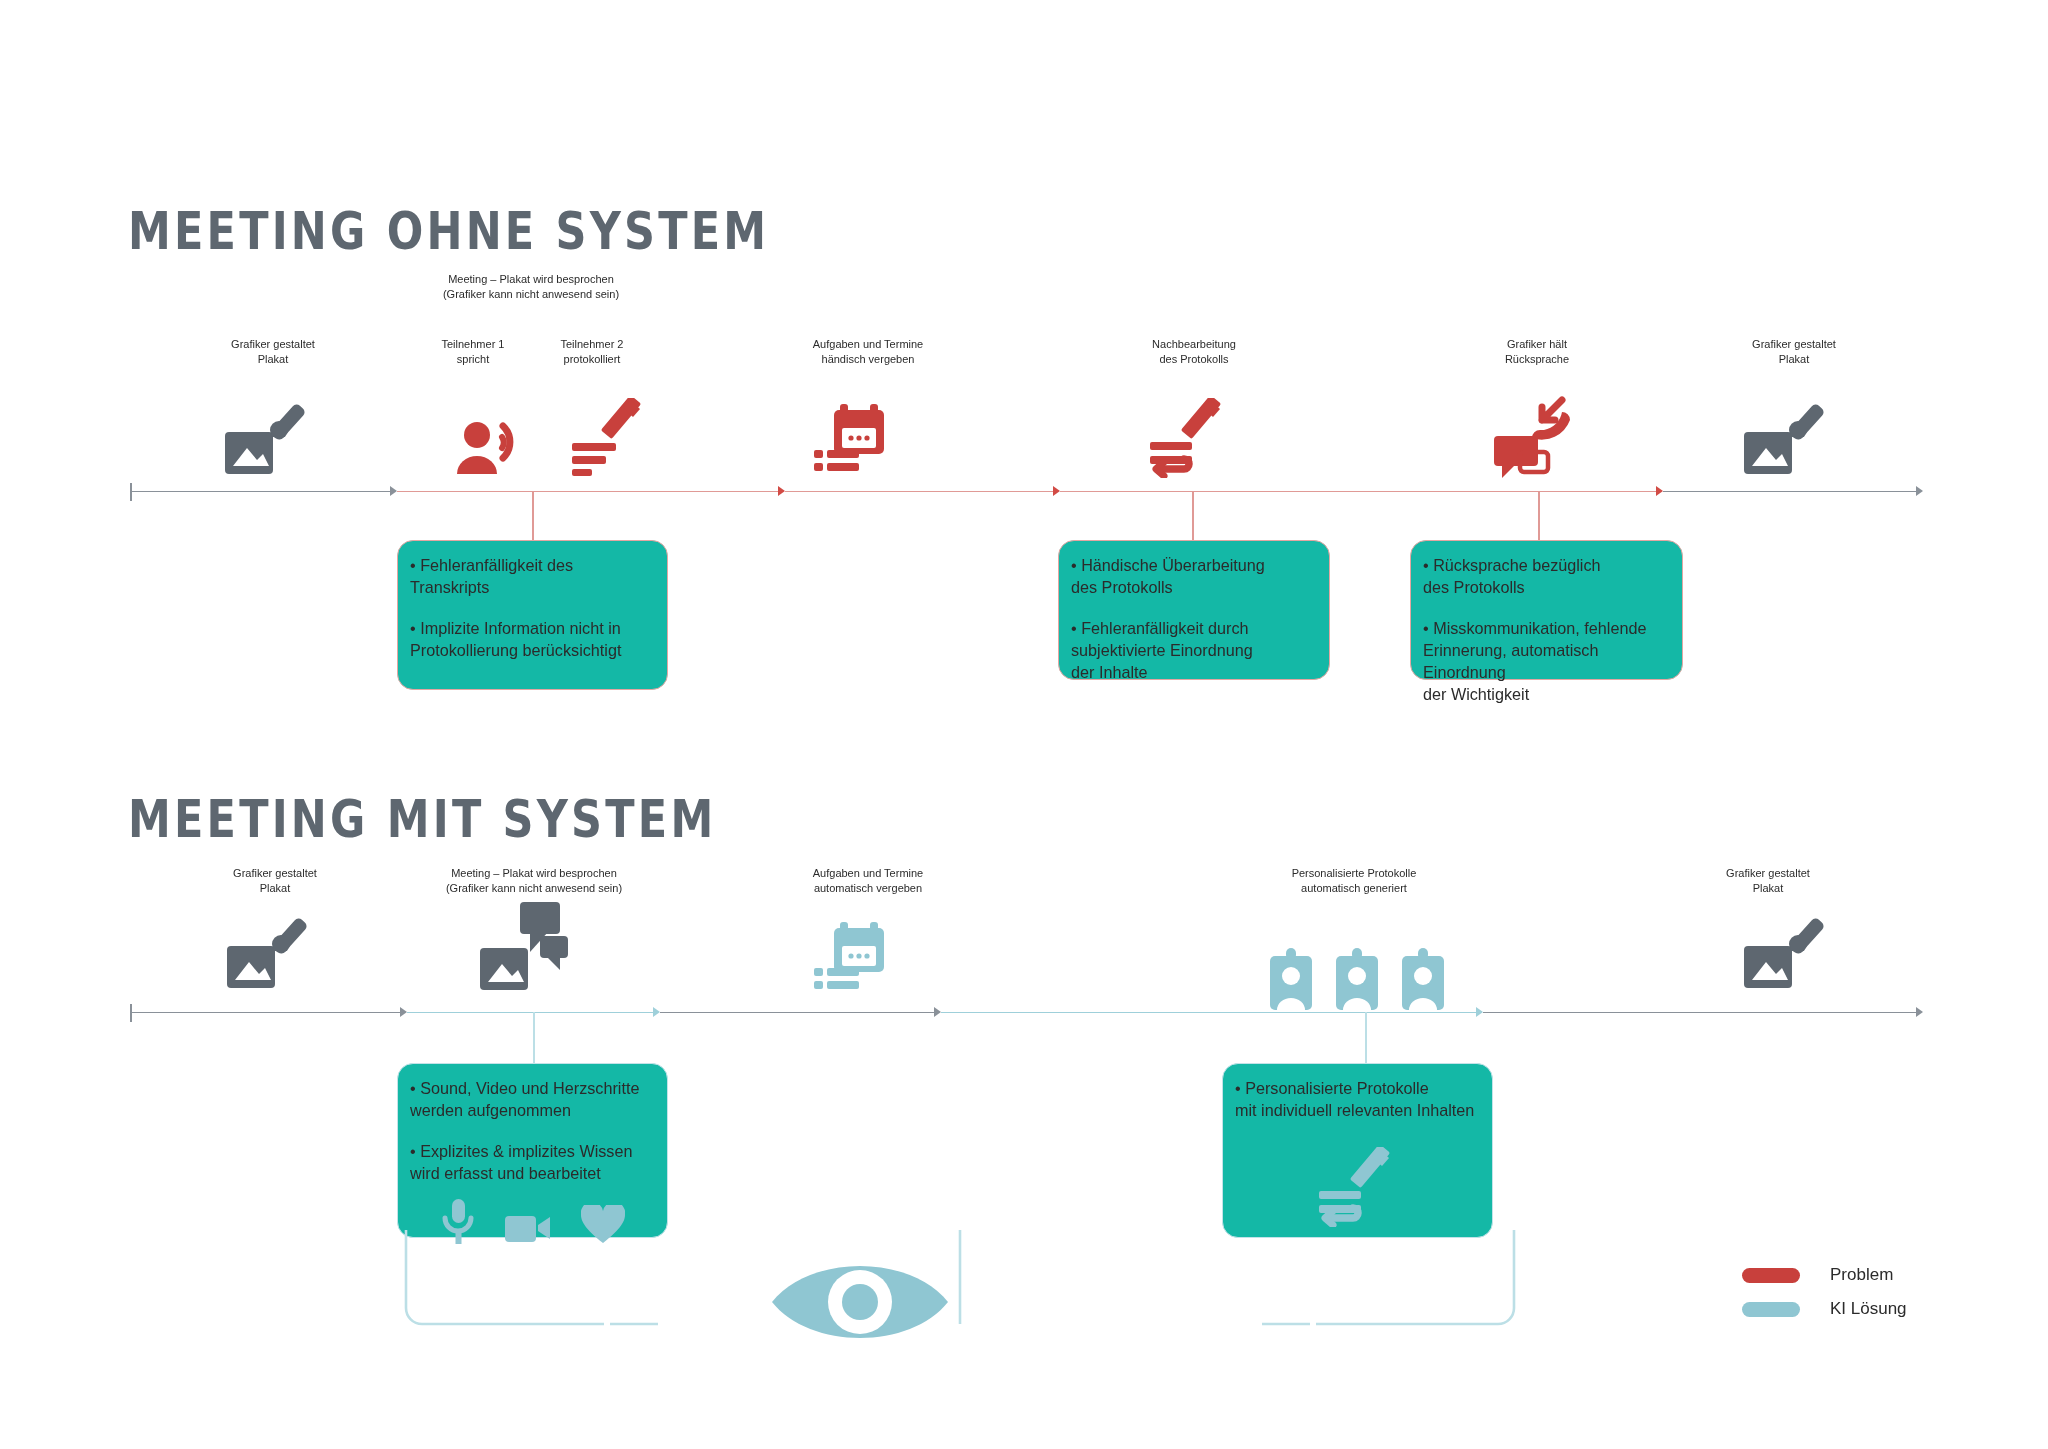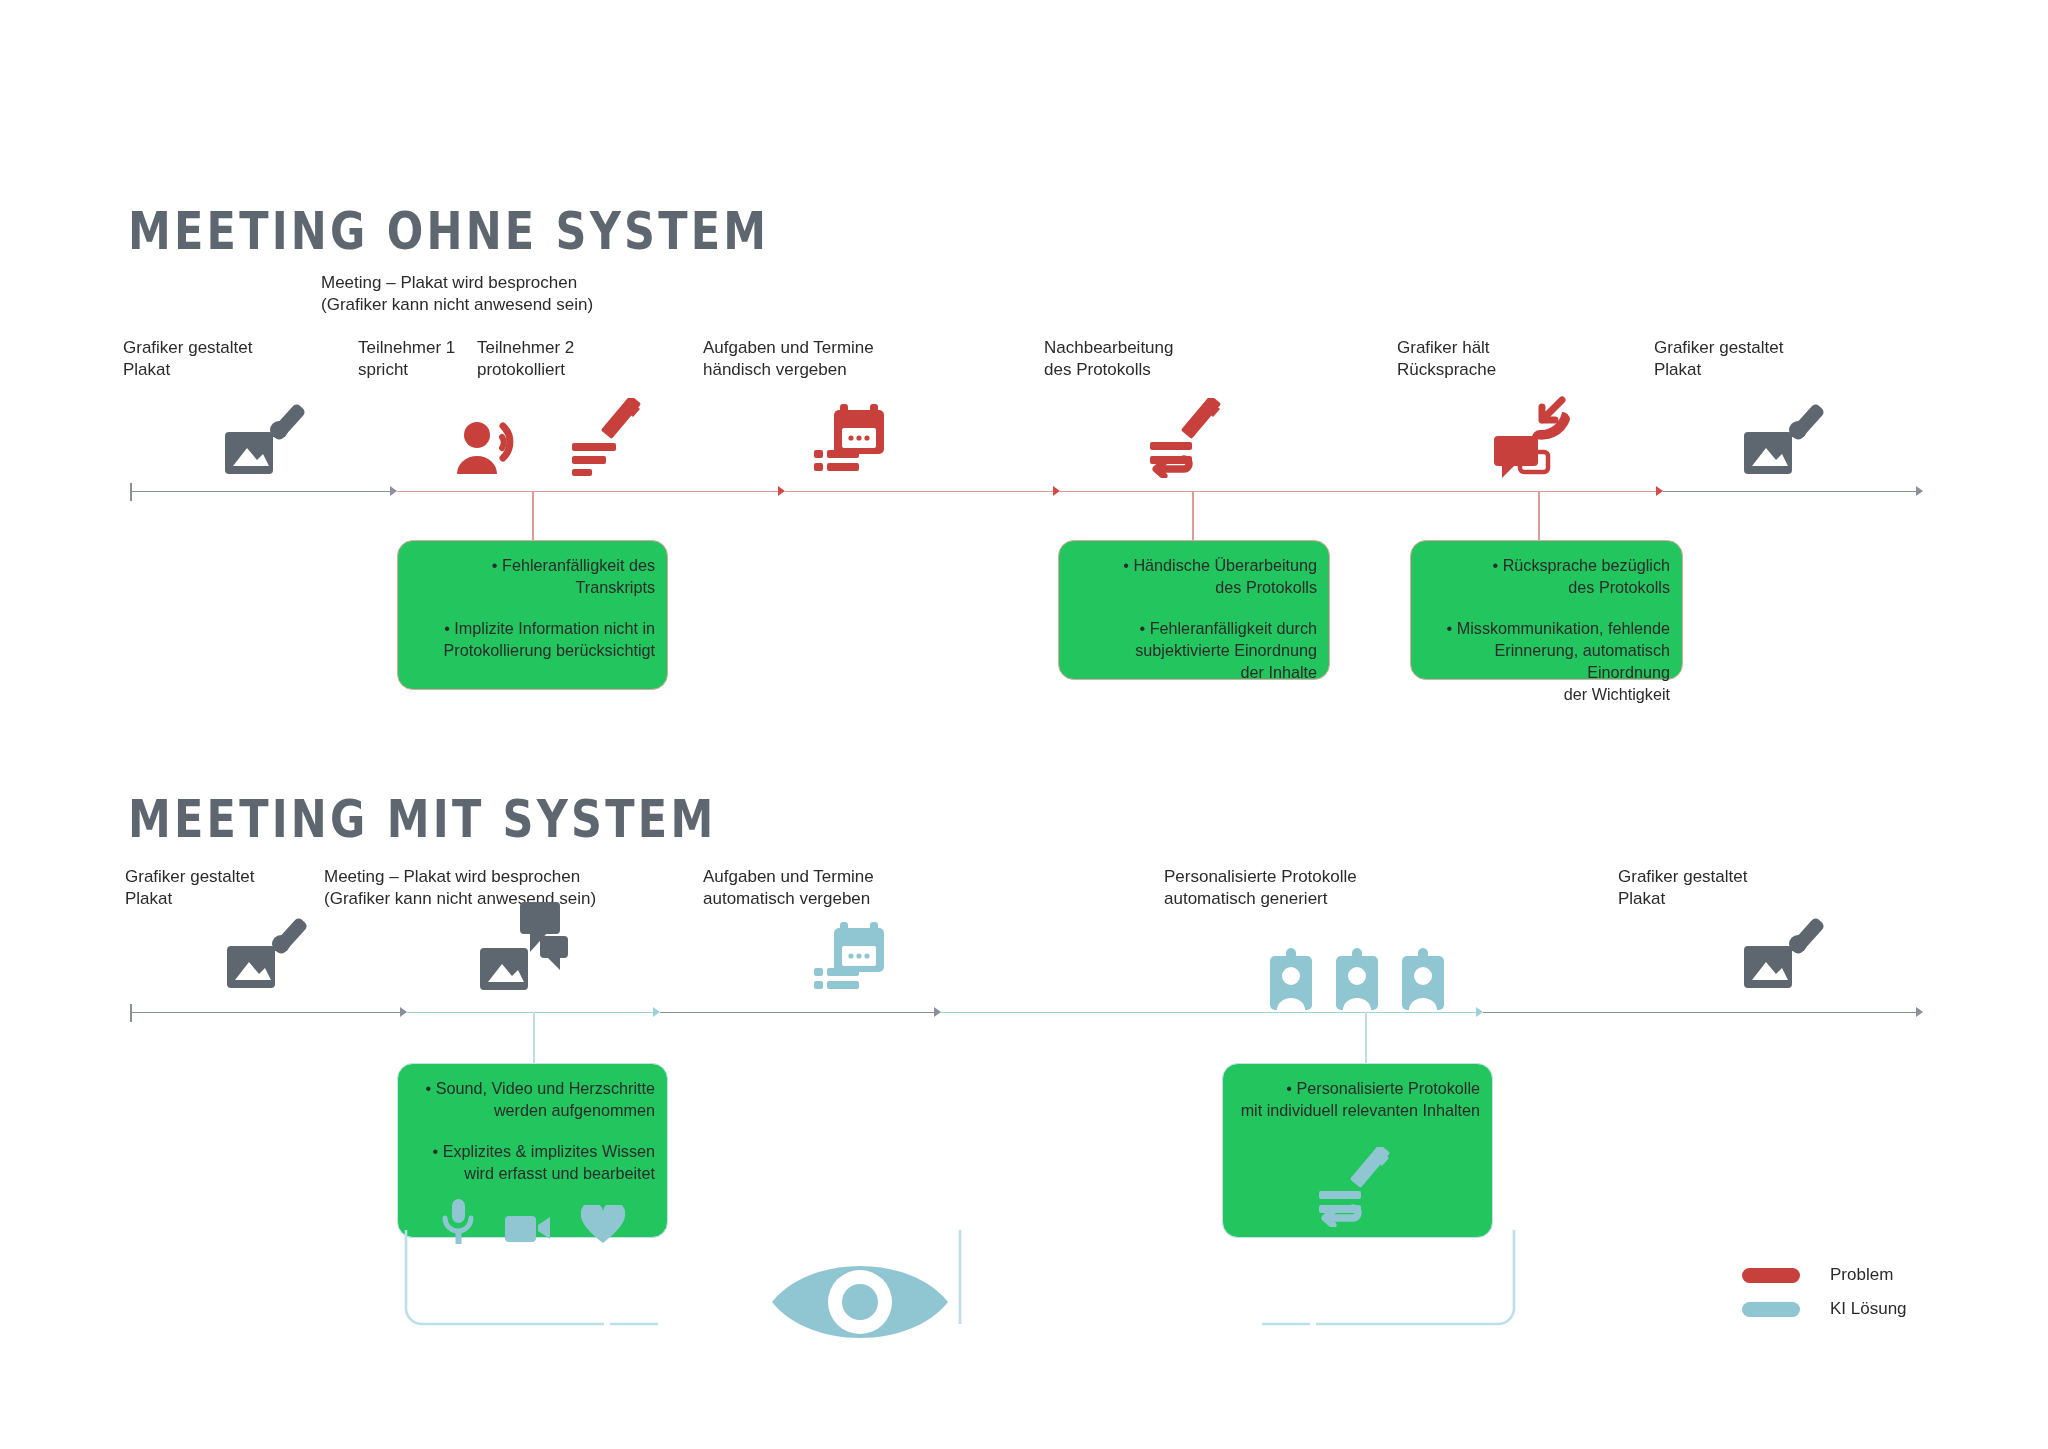--- a/index.html
+++ b/index.html
@@ -20,22 +20,22 @@
     white-space:nowrap;
     transform:scaleY(1.18);
     transform-origin:left top;
   }
   #title-1{left:128px;top:202px;}
   #title-2{left:128px;top:790px;}
 
   
   .node-label{
     position:absolute;
-    text-align:left;
-    font-size:17px;
+    text-align:center;
+    font-size:11px;
     line-height:1.32;
     color:#2b2b2b;
     white-space:pre-line;
     transform:translateX(-50%);
   }
 
   
   .axis{position:absolute;height:0;border-top:1.6px solid #8a9199;}
   .axis.teal{border-top-color:#9fd0da;}
   .axis.red{border-top-color:#e09a96;}
@@ -46,26 +46,26 @@
   .arrow.teal{border-left:7px solid #9fd0da;}
   .arrow.red{border-left:7px solid #d24b45;}
 
   
   .stem{position:absolute;width:1.6px;background:#e09a96;}
   .stem.teal{background:#bcdfe6;}
 
   
   .callout{
     position:absolute;
-    background:#22c55e;
+    background:#14b8a6;
     border:1.4px solid #e3a6a2;
     border-radius:16px;
     box-sizing:border-box;
     padding:14px 12px 12px;
-    text-align:right;
+    text-align:left;
   }
   .callout.teal{border-color:#c3e2e8;}
   .callout p{
     margin:0 0 20px;
     font-size:16.2px;
     line-height:1.34;
     color:#2b2b2b;
     white-space:pre-line;
   }
   .callout p:last-of-type{margin-bottom:0;}

